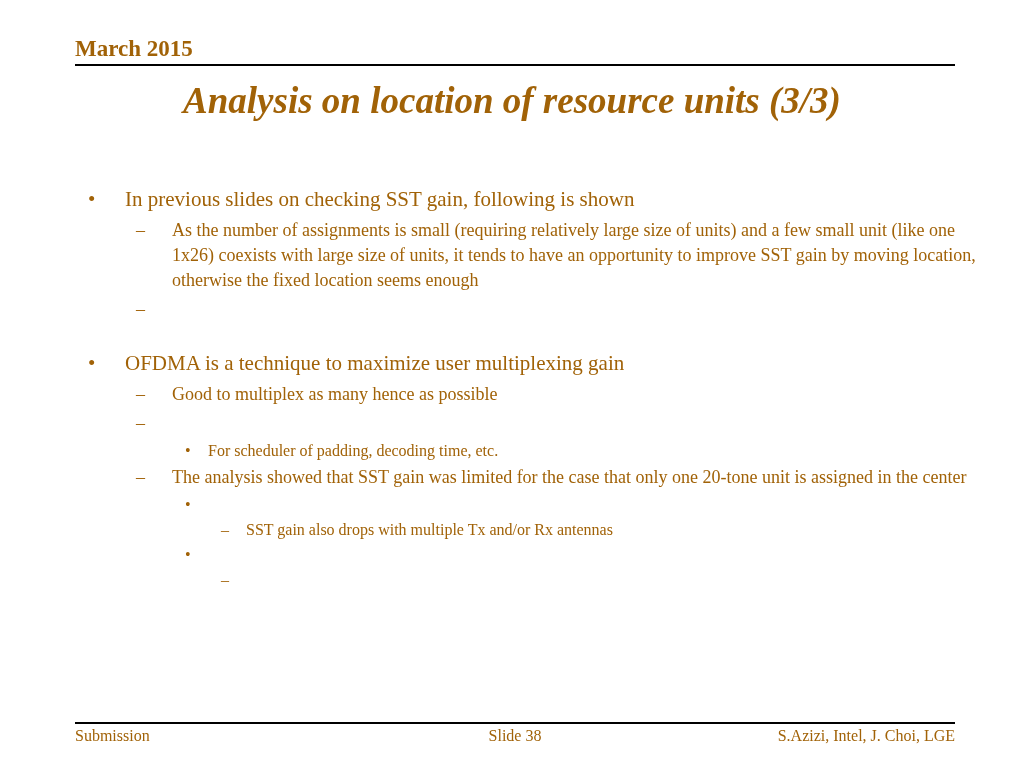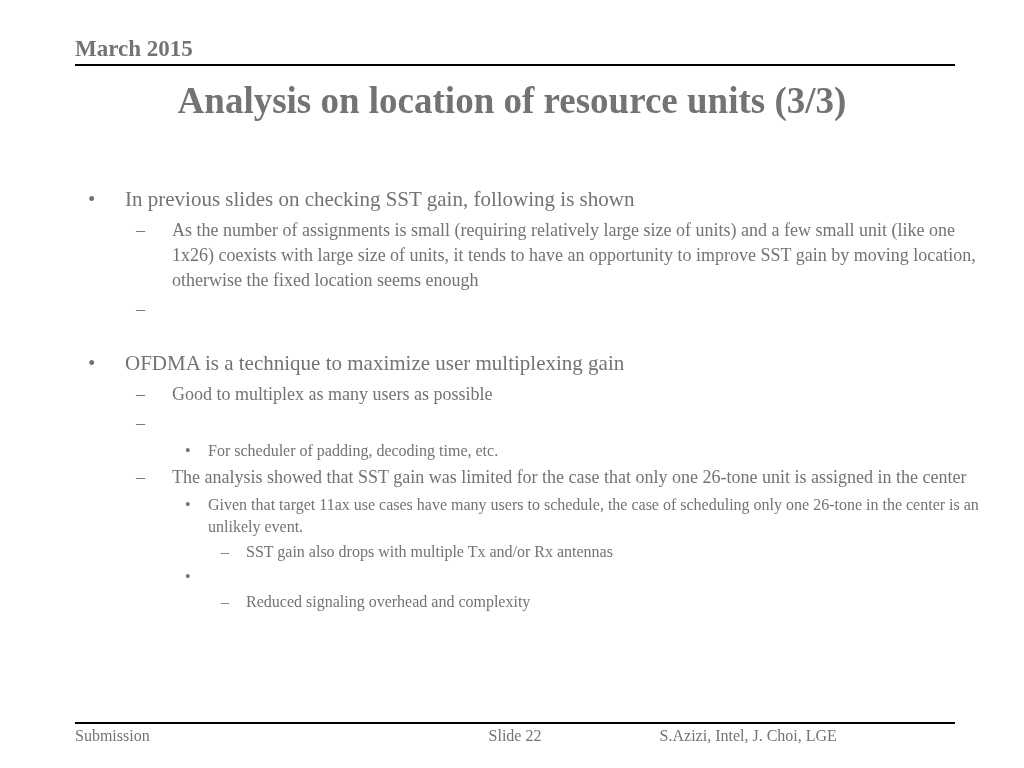--- a/index.html
+++ b/index.html
@@ -5,21 +5,21 @@
   html, body {
     margin: 0;
     padding: 0;
     background: #ffffff;
   }
   .slide {
     position: relative;
     width: 1024px;
     height: 768px;
     background: #ffffff;
-    color: #737373;
+    color: #a16207;
     font-family: "Liberation Serif", "DejaVu Serif", serif;
     overflow: hidden;
   }
 
   
   .header-row {
     position: absolute;
     top: 36px;
     left: 75px;
     width: 880px;
@@ -41,20 +41,21 @@
   
   .slide-title {
     position: absolute;
     top: 79px;
     left: 0;
     width: 1024px;
     text-align: center;
     font-size: 37px;
     font-weight: bold;
     line-height: 44px;
+    font-style: italic;
   }
 
   
   .body-area {
     position: absolute;
     top: 184px;
     left: 75px;
     width: 920px;
   }
   .item { display: flex; }
@@ -88,21 +89,21 @@
     position: absolute;
     top: 727px;
     left: 75px;
     width: 880px;
     display: flex;
     align-items: baseline;
     font-size: 16px;
   }
   .footer-row .f-left  { flex: 1 1 0; text-align: left; }
   .footer-row .f-center{ flex: 0 0 auto; text-align: center; }
-  .footer-row .f-right { flex: 1 1 0; text-align: center; }
+  .footer-row .f-right { flex: 1 1 0; text-align: right; }
 </style>
 </head>
 <body>
 
 <div class="slide">
 
   <div class="header-row">
     <span>March 2015</span>
   </div>
   <div class="header-rule"></div>
@@ -125,58 +126,56 @@
       <span class="marker">–</span>
     </div>
 
     <div class="item l1 section-gap">
       <span class="marker">•</span>
       <span class="text">OFDMA is a technique to maximize user multiplexing gain</span>
     </div>
 
     <div class="item l2">
       <span class="marker">–</span>
-      <span class="text">Good to multiplex as many users as possible</span>
+      <span class="text">Good to multiplex as many hence as possible</span>
     </div>
 
     <div class="item l2">
       <span class="marker">–</span>
     </div>
 
     <div class="item l3">
       <span class="marker">•</span>
       <span class="text">For scheduler of padding, decoding time, etc.</span>
     </div>
 
     <div class="item l2">
       <span class="marker">–</span>
-      <span class="text">The analysis showed that SST gain was limited for the case that only one 26-tone unit is assigned in the center</span>
+      <span class="text">The analysis showed that SST gain was limited for the case that only one 20-tone unit is assigned in the center</span>
     </div>
 
     <div class="item l3">
       <span class="marker">•</span>
-      <span class="text">Given that target 11ax use cases have many users to schedule, the case of scheduling only one 26-tone in the center is an unlikely event.</span>
     </div>
 
     <div class="item l4">
       <span class="marker">–</span>
       <span class="text">SST gain also drops with multiple Tx and/or Rx antennas</span>
     </div>
 
     <div class="item l3">
       <span class="marker">•</span>
     </div>
 
     <div class="item l4">
       <span class="marker">–</span>
-      <span class="text">Reduced signaling overhead and complexity</span>
     </div>
 
   </div>
 
   <div class="footer-rule"></div>
   <div class="footer-row">
     <span class="f-left">Submission</span>
-    <span class="f-center">Slide 22</span>
+    <span class="f-center">Slide 38</span>
     <span class="f-right">S.Azizi, Intel, J. Choi, LGE</span>
   </div>
 
 </div>
 
 </body></html>

